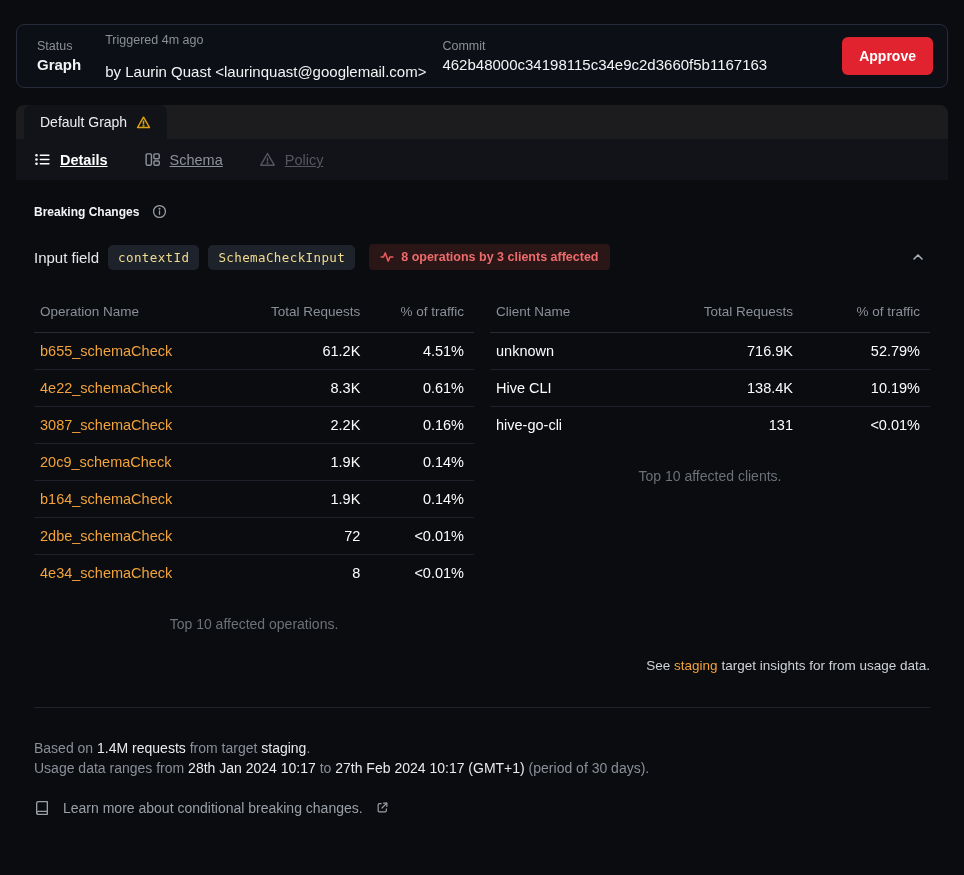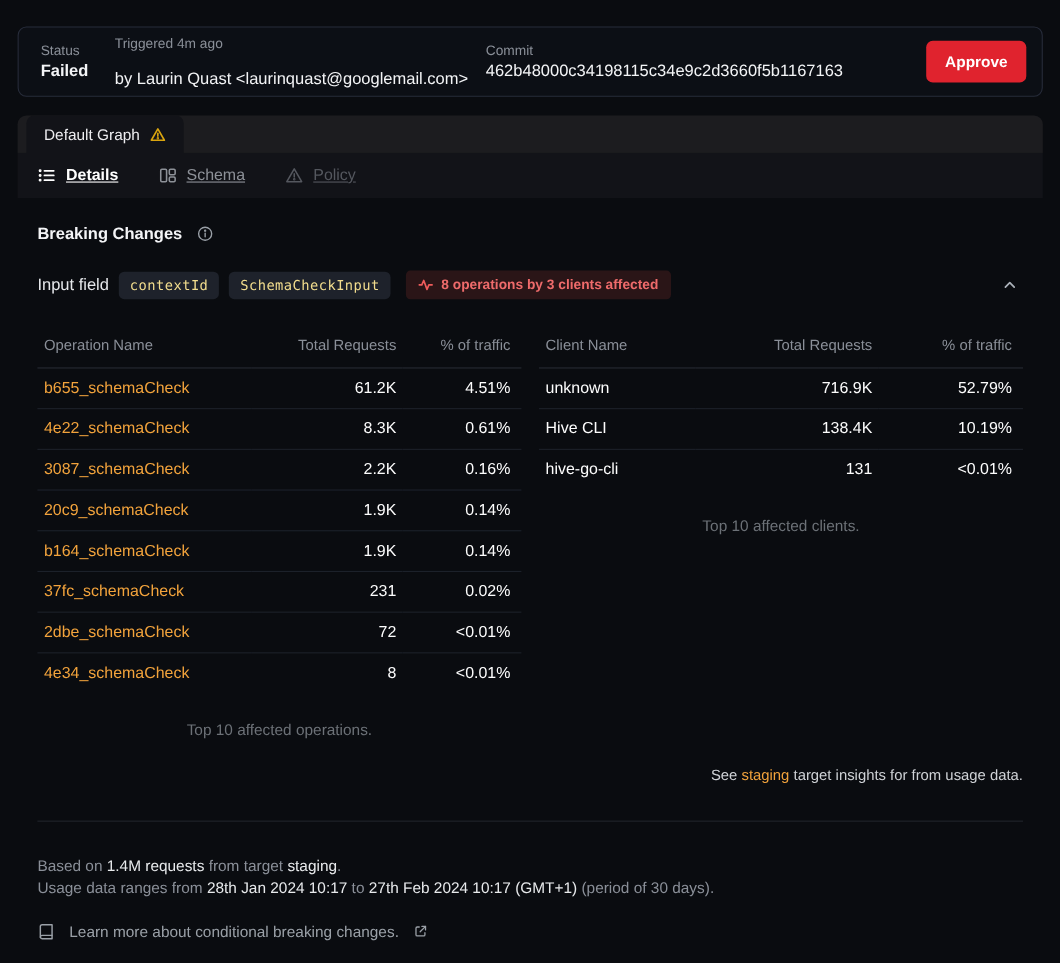--- a/index.html
+++ b/index.html
@@ -57,21 +57,21 @@
     padding-left:18px; gap:36px;
   }
   .nav-item { display:flex; align-items:flex-end; gap:9px; font-size:14.5px; cursor:pointer;text-decoration:underline; }
   .nav-item.active { color:#ffffff; font-weight:700; }
   .nav-item.inactive { color:#8d9198; }
   .nav-item.dim { color:#54575e; }
 
   
   .content { padding:0 18px; }
   .bc-heading {
-    margin:24px 0 0; font-size:15px; font-weight:700; color:#f4f5f7;
+    margin:24px 0 0; font-size:12px; font-weight:700; color:#f4f5f7;
     display:flex; align-items:center; gap:13px;
   }
   .change-row {
     margin-top:25px;
     display:flex; align-items:center; gap:9px;
     font-size:15px; color:#e6e8eb;
   }
   .code-badge {
     font-family:"DejaVu Sans Mono", monospace;
     font-size:12.5px; color:#f2dd8e;
@@ -118,21 +118,21 @@
   svg { display:block; }
 </style>
 </head>
 <body>
 
 <div class="page">
 
   <div class="header-card">
     <div class="meta-group">
       <span class="meta-label">Status</span>
-      <span class="meta-value bold">Failed</span>
+      <span class="meta-value bold">Graph</span>
     </div>
     <div class="meta-group g-triggered">
       <span class="meta-label">Triggered 4m ago</span>
       <span class="meta-value">by Laurin Quast &lt;laurinquast@googlemail.com&gt;</span>
     </div>
     <div class="meta-group g-commit">
       <span class="meta-label">Commit</span>
       <span class="meta-value">462b48000c34198115c34e9c2d3660f5b1167163</span>
     </div>
     <button class="approve-btn">Approve</button>
@@ -249,25 +249,20 @@
                 <td class="c0 link">20c9_schemaCheck</td>
                 <td class="c1">1.9K</td>
                 <td class="c2">0.14%</td>
               </tr>
               <tr>
                 <td class="c0 link">b164_schemaCheck</td>
                 <td class="c1">1.9K</td>
                 <td class="c2">0.14%</td>
               </tr>
               <tr>
-                <td class="c0 link">37fc_schemaCheck</td>
-                <td class="c1">231</td>
-                <td class="c2">0.02%</td>
-              </tr>
-              <tr>
                 <td class="c0 link">2dbe_schemaCheck</td>
                 <td class="c1">72</td>
                 <td class="c2">&lt;0.01%</td>
               </tr>
               <tr>
                 <td class="c0 link">4e34_schemaCheck</td>
                 <td class="c1">8</td>
                 <td class="c2">&lt;0.01%</td>
               </tr>
             </tbody>

